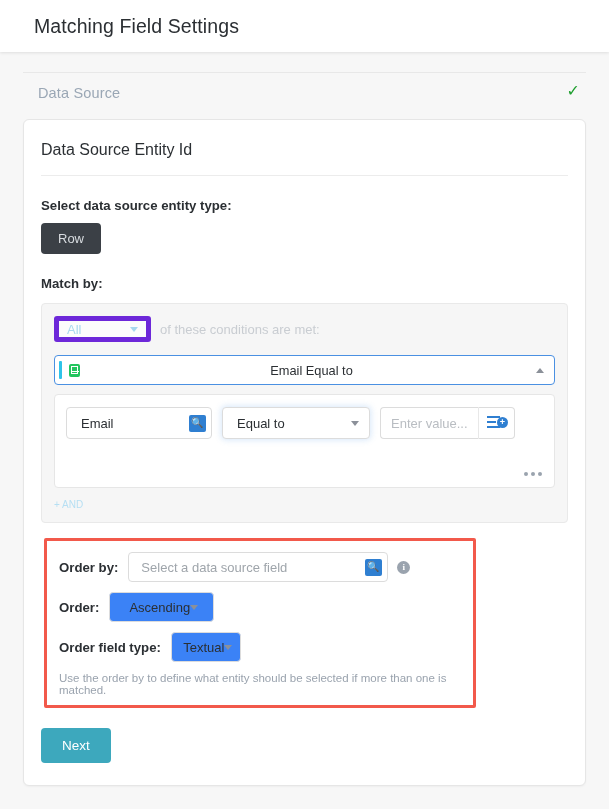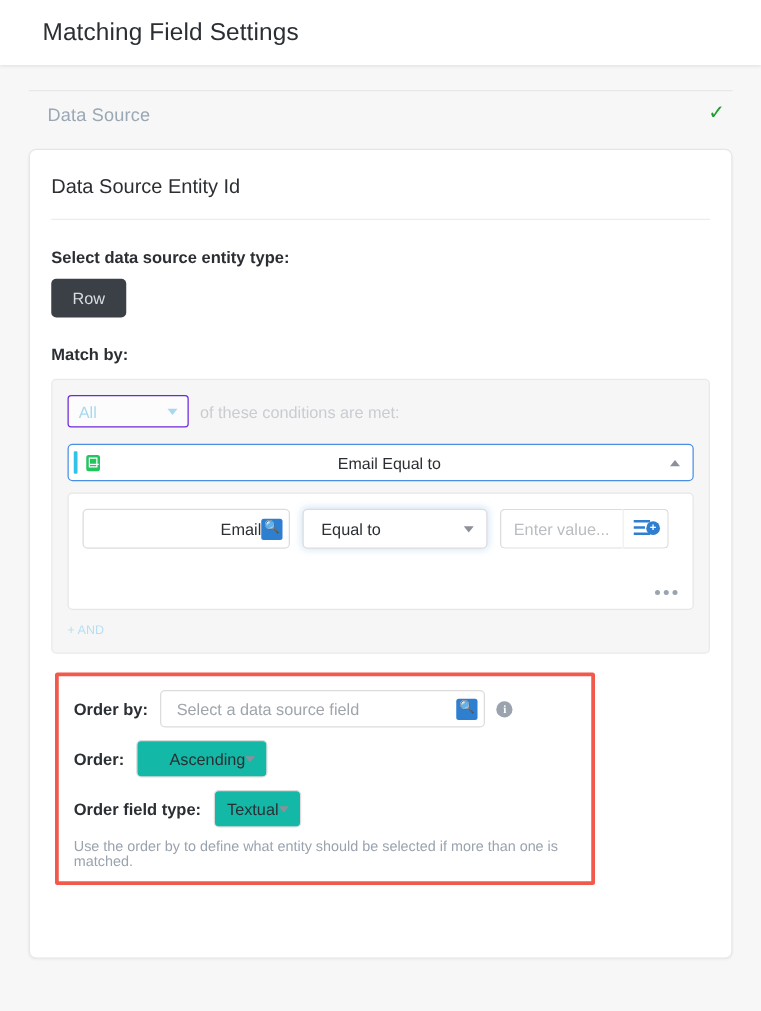--- a/index.html
+++ b/index.html
@@ -152,21 +152,21 @@
 
   .cond-top {
     display: flex;
     align-items: center;
     gap: 9px;
   }
   .all-select {
     width: 97px;
     height: 26px;
     background: #fcfcfc;
-    border: 1px solid #6d28d9;
+    border: 5px solid #6d28d9;
     border-radius: 3px;
     display: flex;
     align-items: center;
     padding: 0 8px;
     font-size: 13px;
     color: #a8d8ef;
     justify-content: space-between;
   }
   .chev {
     width: 0; height: 0;
@@ -232,23 +232,23 @@
     height: 32px;
     background: #ffffff;
     border: 1px solid #dcdcdc;
     border-radius: 4px;
     display: flex;
     align-items: center;
     font-size: 13px;
     color: #2b2f33;
   }
   .fld-email {
-    width: 166px;
+    width: 146px;
     padding-left: 14px;
-    justify-content: flex-end;
+    justify-content: space-between;
     padding-right: 5px;
   }
   .fld-equal {
     width: 148px;
     padding: 0 10px 0 14px;
     justify-content: space-between;
     box-shadow: 0 0 6px 1px rgba(74,144,226,0.22);
   }
   .fld-value {
     width: 98px;
@@ -377,25 +377,25 @@
     flex: none;
     font-family: "Liberation Serif", serif;
   }
 
   .sel-box {
     height: 30px;
     border: 1px solid #dcdcdc;
     border-radius: 4px;
     display: flex;
     align-items: center;
-    justify-content: flex-end;
+    justify-content: center;
     padding: 0 9px 0 13px;
     font-size: 13px;
     color: #2b2f33;
-    background: #14b8a6;
+    background: #3b82f6;
   }
   .sel-ascending { width: 105px; }
   .sel-textual { width: 70px; }
 
   .order-help {
     font-size: 11.5px;
     color: #9aa3ae;
     margin-top: 2px;
   }
 
@@ -526,16 +526,17 @@
           <span class="order-lbl">Order field type:</span>
           <div class="sel-box sel-textual">
             <span>Textual</span>
             <span class="chev chev-down-grey"></span>
           </div>
         </div>
 
         <div class="order-help">Use the order by to define what entity should be selected if more than one is matched.</div>
       </div>
 
+      <button class="next-btn">Next</button>
 
     </div>
   </div>
 </div>
 
 </body></html>

